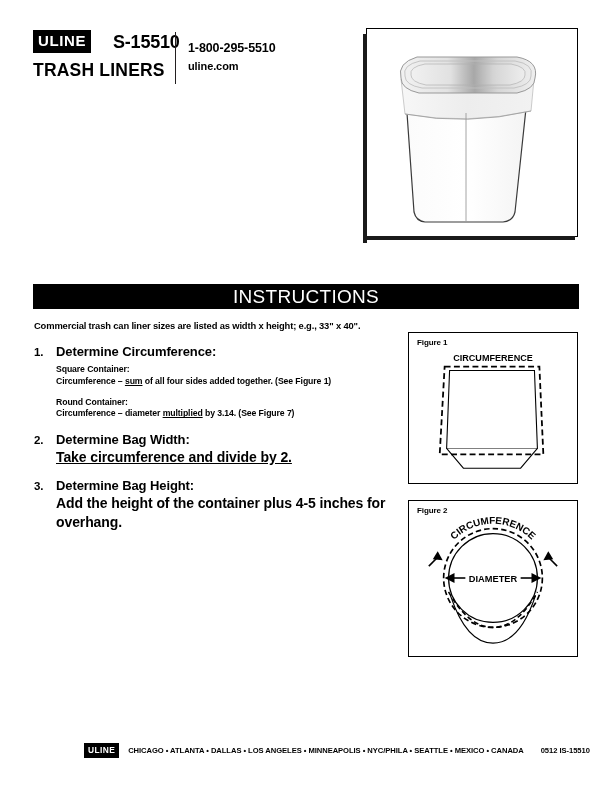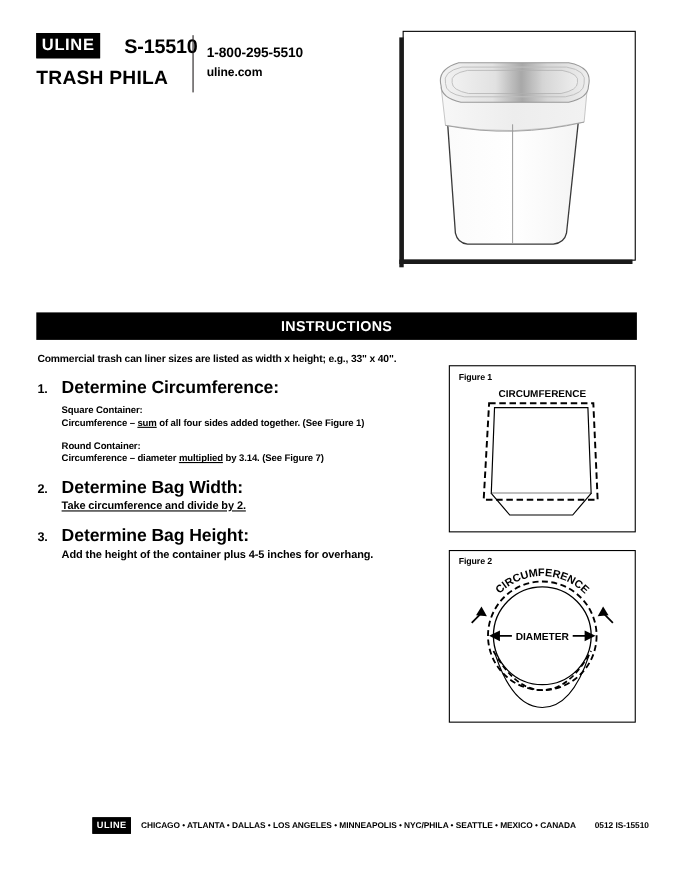--- a/index.html
+++ b/index.html
@@ -119,22 +119,22 @@
     top: 284px;
     width: 546px;
     height: 25px;
     background: #000000;
     color: #ffffff;
     display: flex;
     align-items: center;
     justify-content: center;
   }
   #instructions-bar span {
-    font-weight: bold;
-    font-size: 13px;
+    font-weight: normal;
+    font-size: 19px;
     letter-spacing: 0.3px;
   }
 
   
   #instr-col {
     position: absolute;
     left: 34px;
     top: 320px;
     width: 372px;
   }
@@ -152,21 +152,21 @@
   }
   .step-num {
     font-weight: bold;
     font-size: 11.5px;
     width: 22px;
     flex: 0 0 22px;
     letter-spacing: -0.1px;
   }
   .step-title {
     font-weight: bold;
-    font-size: 16px;
+    font-size: 13px;
     letter-spacing: -0.1px;
   }
   .step-body {
     margin-left: 22px;
     margin-top: 5px;
   }
   .sub-block { margin-bottom: 9px; }
   .sub-block:last-child { margin-bottom: 12px; }
   .sub-label {
     font-weight: bold;
@@ -176,21 +176,21 @@
   }
   .sub-text {
     font-weight: bold;
     font-size: 8.7px;
     letter-spacing: -0.1px;
     line-height: 1.35;
   }
   .sub-text u { text-decoration: underline; }
   .step-line {
     font-weight: bold;
-    font-size: 10px;
+    font-size: 14px;
     letter-spacing: -0.1px;
     line-height: 1.35;
     margin-left: 22px;
     margin-top: 1px;
   }
   .step-line.u { text-decoration: underline; }
 
   
   .figure-box {
     position: absolute;
@@ -249,21 +249,21 @@
   }
 </style>
 </head>
 <body>
 
 <div id="header">
   <div class="hdr-row1">
     <span class="uline-logo">ULINE</span>
     <span class="model-no">S-15510</span>
   </div>
-  <div class="hdr-row2">TRASH PHILA</div>
+  <div class="hdr-row2">TRASH LINERS</div>
 </div>
 
 <div id="hdr-divider"></div>
 
 <div id="contact">
   <div class="phone">1-800-295-5510</div>
   <div class="website">uline.com</div>
 </div>
 
 <div id="product-frame">

